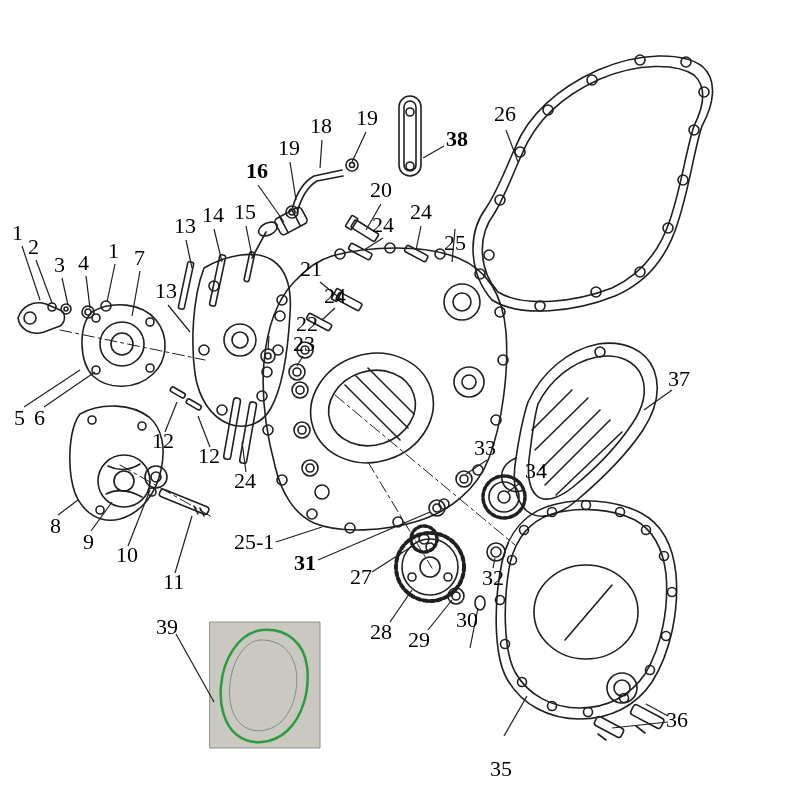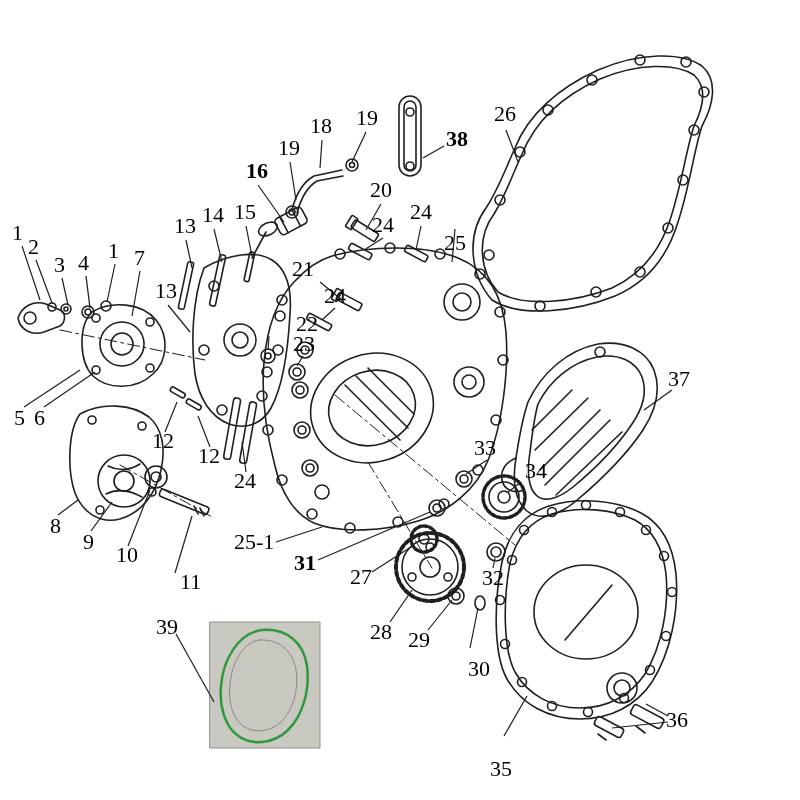--- a/index.html
+++ b/index.html
@@ -352,42 +352,42 @@
       <div class="part-label" style="left: 246px; top: 160px; font-weight: bold;">16</div>
       <div class="part-label" style="left: 278px; top: 137px;">19</div>
       <div class="part-label" style="left: 310px; top: 115px;">18</div>
       <div class="part-label" style="left: 356px; top: 107px;">19</div>
       <div class="part-label bold" style="left: 446px; top: 128px; text-align: center;">38</div>
       <div class="part-label" style="left: 494px; top: 103px;">26</div>
       <div class="part-label" style="left: 370px; top: 179px;">20</div>
       <div class="part-label" style="left: 372px; top: 214px;">24</div>
       <div class="part-label" style="left: 410px; top: 201px;">24</div>
       <div class="part-label" style="left: 444px; top: 204px; margin-top: 28px;">25</div>
-      <div class="part-label" style="left: 292px; top: 258px; text-align: right;">21</div>
+      <div class="part-label" style="left: 300px; top: 258px; text-align: right;">21</div>
       <div class="part-label" style="left: 324px; top: 285px;">24</div>
       <div class="part-label" style="left: 155px; top: 280px;">13</div>
       <div class="part-label" style="left: 258px; top: 313px; margin-left: 38px;">22</div>
       <div class="part-label" style="left: 293px; top: 333px;">23</div>
       <div class="part-label" style="left: 152px; top: 430px;">12</div>
       <div class="part-label" style="left: 198px; top: 445px;">12</div>
       <div class="part-label" style="left: 234px; top: 470px;">24</div>
       <div class="part-label" style="left: 234px; top: 531px;">25-1</div>
       <div class="part-label" style="left: 294px; top: 552px; font-weight: bold;">31</div>
       <div class="part-label" style="left: 350px; top: 566px;">27</div>
       <div class="part-label" style="left: 370px; top: 621px;">28</div>
       <div class="part-label" style="left: 408px; top: 629px;">29</div>
-      <div class="part-label" style="left: 456px; top: 658px; margin-left: 12px;">30</div>
+      <div class="part-label" style="left: 456px; top: 609px;">30</div>
       <div class="part-label" style="left: 482px; top: 567px;">32</div>
       <div class="part-label" style="left: 474px; top: 437px;">33</div>
       <div class="part-label" style="left: 509px; top: 460px; margin-left: 16px;">34</div>
       <div class="part-label" style="left: 668px; top: 368px;">37</div>
       <div class="part-label" style="left: 14px; top: 407px;">5</div>
       <div class="part-label" style="left: 34px; top: 407px;">6</div>
       <div class="part-label" style="left: 50px; top: 515px;">8</div>
       <div class="part-label" style="left: 83px; top: 531px;">9</div>
       <div class="part-label" style="left: 116px; top: 544px;">10</div>
-      <div class="part-label" style="left: 180px; top: 571px; text-align: center;">11</div>
+      <div class="part-label" style="left: 163px; top: 571px; text-align: center;">11</div>
       <div class="part-label" style="left: 156px; top: 616px;">39</div>
       <div class="part-label" style="left: 490px; top: 734px; margin-top: 24px;">35</div>
       <div class="part-label" style="left: 666px; top: 709px;">36</div>
     </div>
 
 </div>
 
 </body></html>

